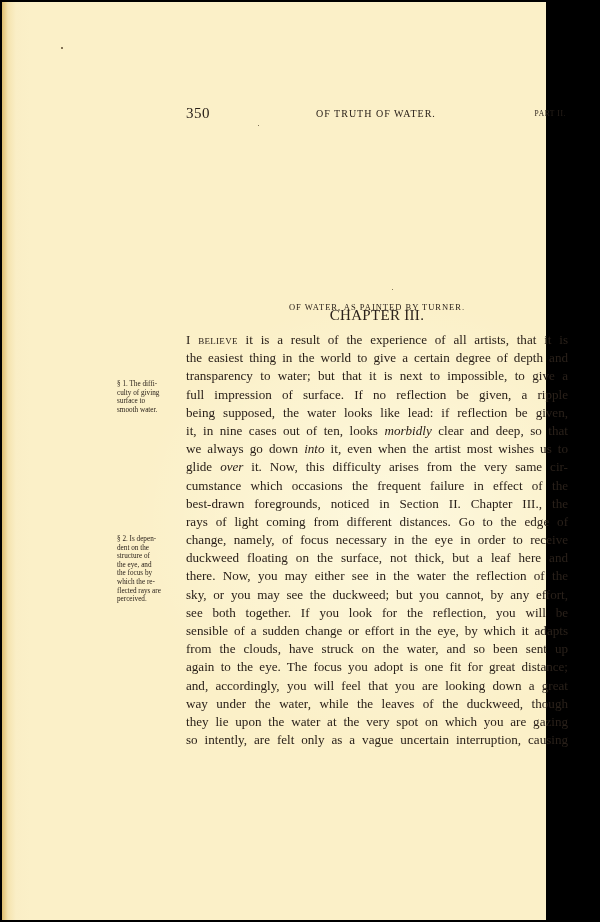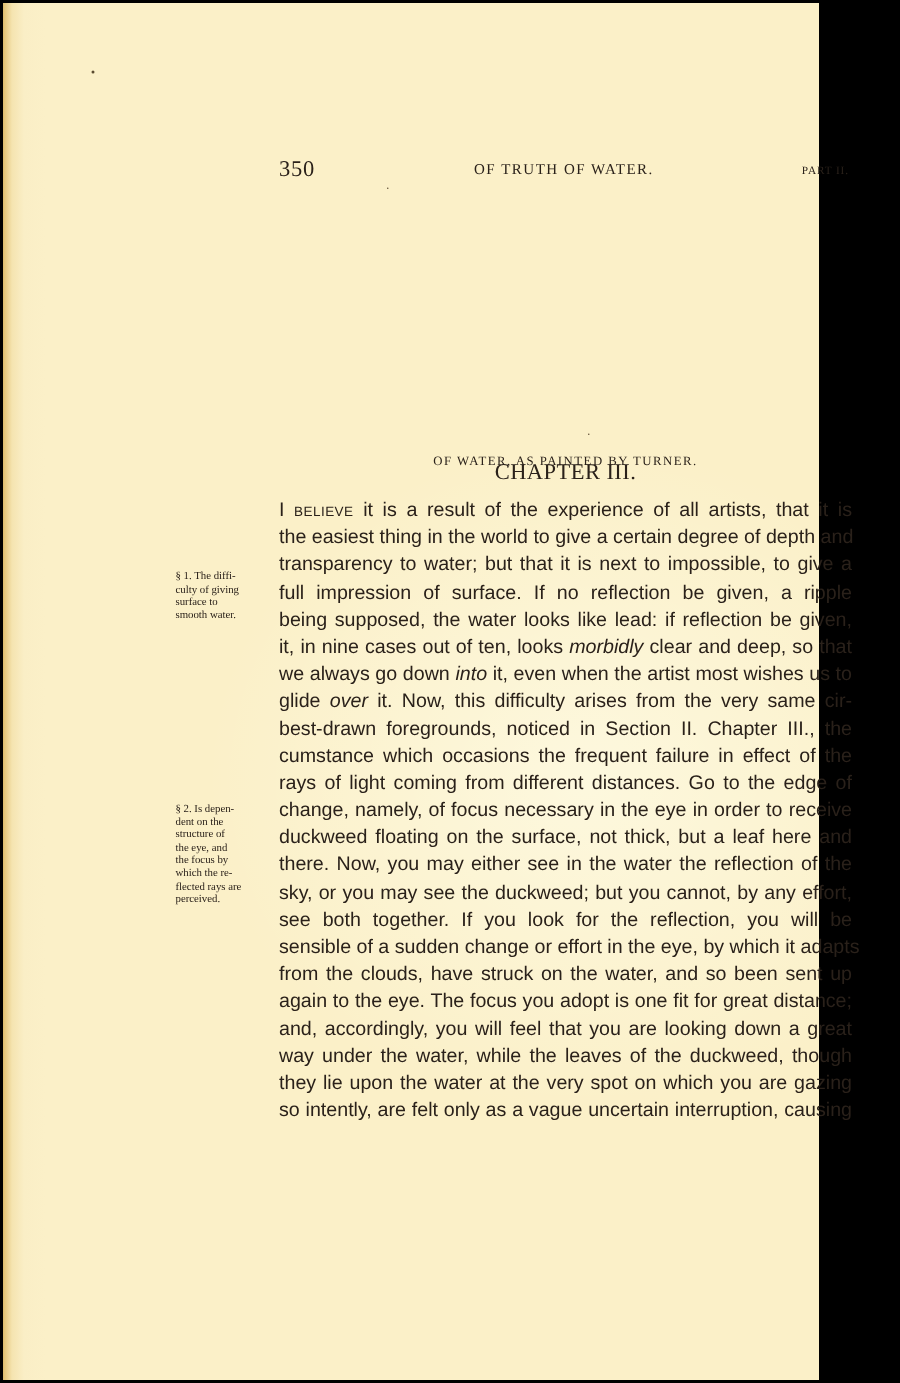--- a/index.html
+++ b/index.html
@@ -102,21 +102,21 @@
       font-size: 7.2px;
       line-height: 8.6px;
       font-family: "Liberation Serif", serif;
     }
 
     .body-text {
       position: absolute;
       left: 186px;
       top: 331px;
       width: 382px;
-      font-family: Liberation Sans, sans-serif;
+      font-family: Liberation Serif, serif;
       font-size: 13.1px;
       line-height: 18.2px;
       color: #2a211a;
     }
     .line {
       display: block;
       white-space: nowrap;
       text-align: justify;
       text-align-last: justify;
       height: 18.2px;
@@ -172,22 +172,22 @@
 
   <div class="body-text">
     <span class="line"><span>I </span><span class="sc">believe</span><span> it is a result of the experience of all artists, that it is</span></span>
     <span class="line">the easiest thing in the world to give a certain degree of depth and</span>
     <span class="line">transparency to water; but that it is next to impossible, to give a</span>
     <span class="line">full impression of surface.  If no reflection be given, a ripple</span>
     <span class="line">being supposed, the water looks like lead: if reflection be given,</span>
     <span class="line"><span>it, in nine cases out of ten, looks </span><span class="it">morbidly</span><span> clear and deep, so that</span></span>
     <span class="line"><span>we always go down </span><span class="it">into</span><span> it, even when the artist most wishes us to</span></span>
     <span class="line"><span>glide </span><span class="it">over</span><span> it.  Now, this difficulty arises from the very same cir-</span></span>
+    <span class="line">cumstance which occasions the frequent failure in effect of the</span>
     <span class="line">best-drawn foregrounds, noticed in Section II. Chapter III., the</span>
-    <span class="line">cumstance which occasions the frequent failure in effect of the</span>
     <span class="line">rays of light coming from different distances.  Go to the edge of</span>
     <span class="line">change, namely, of focus necessary in the eye in order to receive</span>
     <span class="line">duckweed floating on the surface, not thick, but a leaf here and</span>
     <span class="line">there.  Now, you may either see in the water the reflection of the</span>
     <span class="line">sky, or you may see the duckweed; but you cannot, by any effort,</span>
     <span class="line">see both together.  If you look for the reflection, you will be</span>
     <span class="line">sensible of a sudden change or effort in the eye, by which it adapts</span>
     <span class="line">from the clouds, have struck on the water, and so been sent up</span>
     <span class="line">again to the eye.  The focus you adopt is one fit for great distance;</span>
     <span class="line">and, accordingly, you will feel that you are looking down a great</span>

